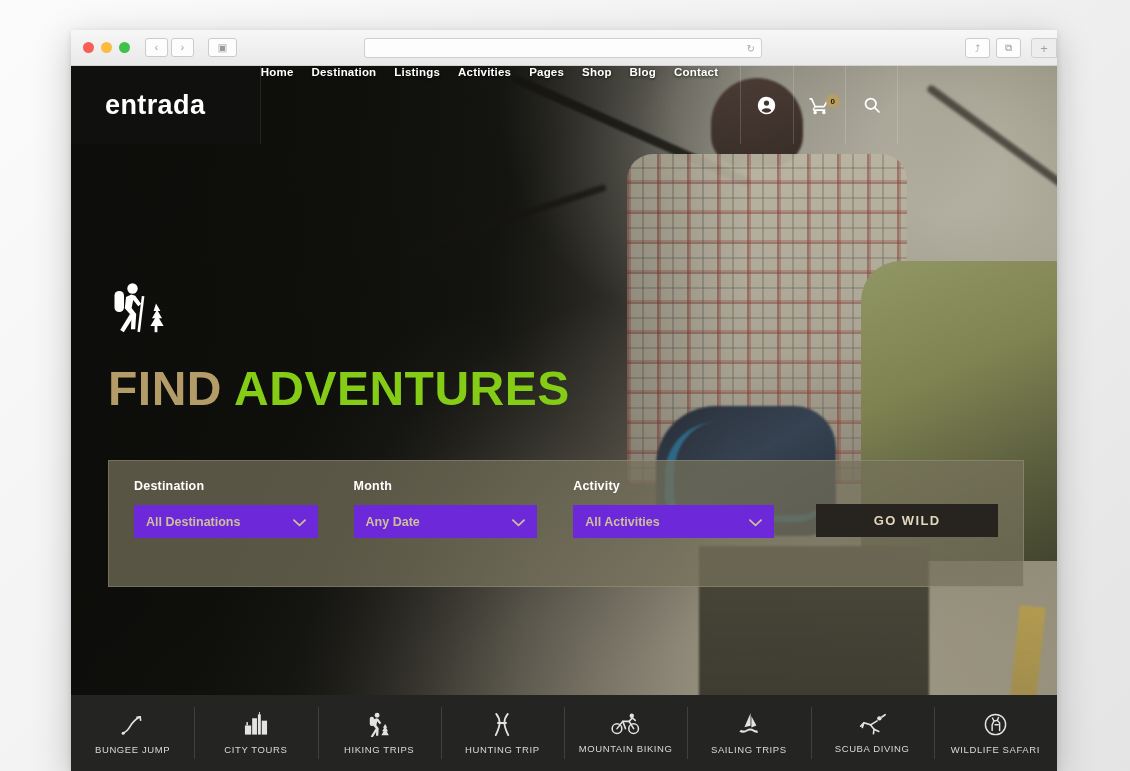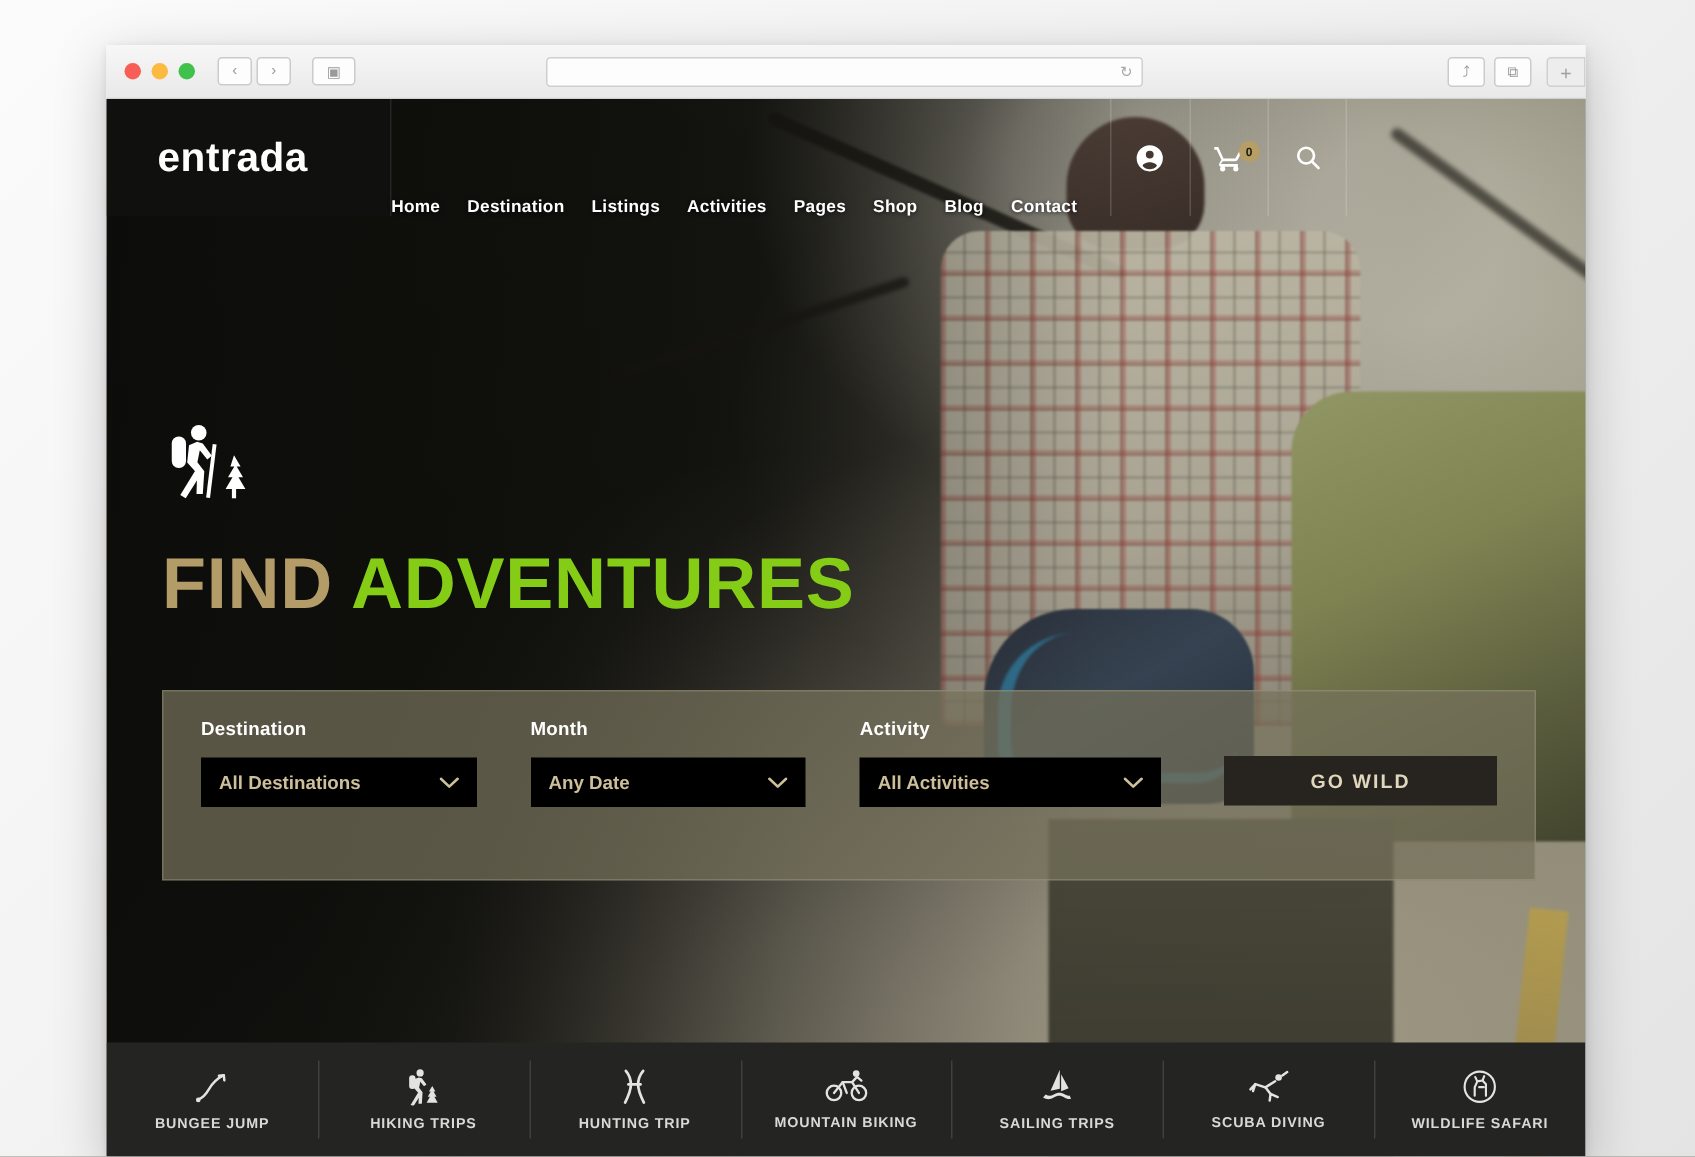--- a/index.html
+++ b/index.html
@@ -195,21 +195,21 @@
     border-right: 1px solid rgba(255,255,255,0.09);
   }
   #logo-text {
     color: #fff;
     font-size: 27px;
     font-weight: 700;
     letter-spacing: 0.4px;
   }
   #main-nav {
     flex: 1;
-    display: flex; align-items: flex-end; justify-content: flex-end;
+    display: flex; align-items: flex-start; justify-content: flex-end;
     gap: 18px;
     padding-right: 22px;
   }
   .nav-link {
     color: #fff;
     font-size: 11.5px;
     font-weight: 700;
     letter-spacing: 0.2px;
     text-shadow: 0 1px 3px rgba(0,0,0,0.7);
     cursor: pointer;
@@ -272,21 +272,21 @@
   .field-group.mon  { width: 200px; margin-left: 18px; }
   .field-label {
     color: #ffffff;
     font-size: 12.5px;
     font-weight: 700;
     margin-bottom: 12px;
     letter-spacing: 0.2px;
   }
   .select-box {
     height: 33px;
-    background: #000000;
+    background: #6d28d9;
     display: flex; align-items: center; justify-content: space-between;
     padding: 0 12px;
     cursor: pointer;
   }
   .select-value {
     color: #cdbf9a;
     font-size: 12.5px;
     font-weight: 700;
   }
   .select-chevron { color: #cdbf9a; }
@@ -305,21 +305,20 @@
   }
 
   
   #activity-bar {
     position: absolute;
     left: 0; bottom: 0;
     width: 986px; height: 76px;
     background: #242423;
     display: flex;
     z-index: 6;
-    font-weight: bold;
   }
   .activity-item {
     flex: 1;
     display: flex; flex-direction: column;
     align-items: center; justify-content: center;
     gap: 7px;
     position: relative;
     cursor: pointer;
   }
   .activity-item + .activity-item::before {
@@ -489,20 +488,33 @@
         <span class="activity-icon">
           <svg width="27" height="25" viewBox="0 0 28 26" fill="none" stroke="#e3e3e3" stroke-width="1.7" stroke-linecap="round">
             <path d="M4 22c3-1 5.5-3.5 7.5-7S17 7.5 22 5"></path>
             <path d="M22 5l-3.4.4M22 5l.4 3.6"></path>
             <circle cx="4.3" cy="22.1" r="1.6" fill="#e3e3e3" stroke="none"></circle>
           </svg>
         </span>
         <span class="activity-label">BUNGEE JUMP</span>
       </div>
 
+      <div class="activity-item">
+        <span class="activity-icon">
+          <svg width="26" height="25" viewBox="0 0 26 26" fill="#e3e3e3">
+            <rect x="1.5" y="14" width="6.5" height="9.5"></rect>
+            <rect x="9" y="6.5" width="5" height="17"></rect>
+            <rect x="15" y="2.5" width="3" height="21"></rect>
+            <rect x="19" y="9" width="5.5" height="14.5"></rect>
+            <rect x="16.1" y="0" width="0.9" height="3"></rect>
+            <rect x="3" y="10.5" width="1.6" height="3.5"></rect>
+          </svg>
+        </span>
+        <span class="activity-label">CITY TOURS</span>
+      </div>
 
       <div class="activity-item">
         <span class="activity-icon">
           <svg width="26" height="25" viewBox="0 0 26 26" fill="#e3e3e3">
             <circle cx="11" cy="3.4" r="2.5"></circle>
             <rect x="3.4" y="5" width="4.4" height="9.5" rx="2.1"></rect>
             <path d="M10.2 6.5l2 .6 3.2 4.3-1.7 1.3-2.6-3.2-.8 4.2 2.4 3.1-.5 8h-2.3l.2-7.2-3.5-3.9.6-6z"></path>
             <path d="M9.5 17.2L4.4 25.6l1.9 1.1 5.3-8.5z"></path>
             <path d="M19.4 12.4l2.2 3.9h-1.3l2.1 3.7h-1.5l2.3 4.1h-7.7l2.3-4.1h-1.5l2.1-3.7h-1.3z"></path>
           </svg>

